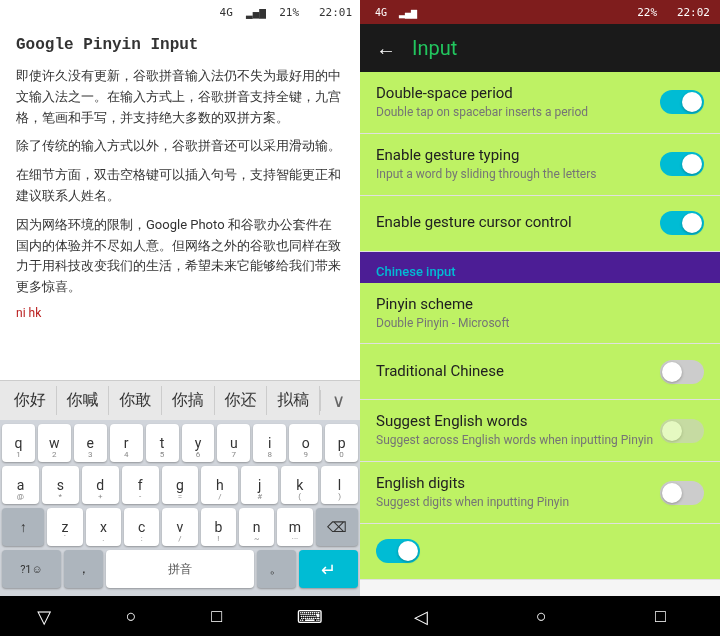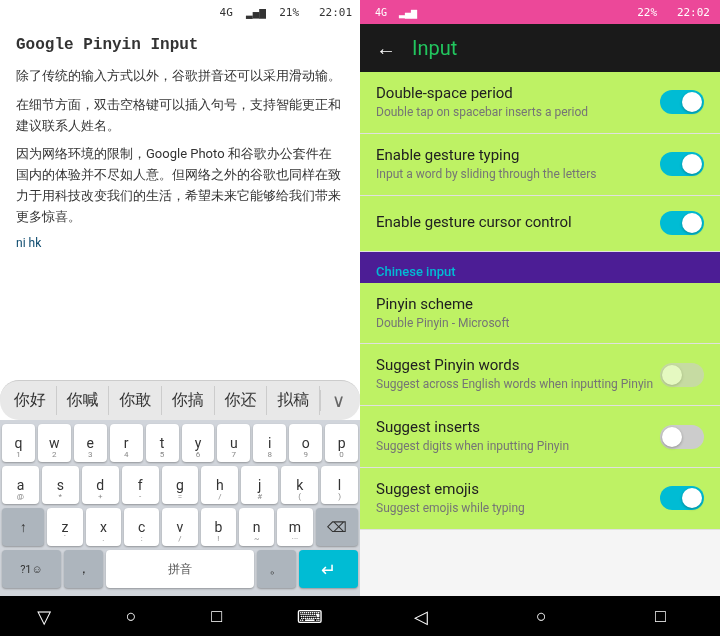--- a/index.html
+++ b/index.html
@@ -51,34 +51,33 @@
     }
 
     .content-text {
       font-size: 13px;
       line-height: 1.6;
       color: #333;
       margin-bottom: 8px;
     }
 
     .link-text {
-      color: #0c4a6e;
+      color: #b91c1c;
       font-size: 12px;
       margin-bottom: 4px;
     }
 
     
     .candidate-bar {
       height: 40px;
       background: #e8e8e8;
       display: flex;
       align-items: center;
       padding: 6px 4px;
       border-top: 1px solid #ccc;
-      border-radius: 19px;
     }
 
     .candidate-item {
       flex: 1;
       text-align: center;
       font-size: 16px;
       color: #333;
       padding: 4px 2px;
       border-right: 1px solid #ccc;
     }
@@ -176,21 +175,21 @@
       width: 360px;
       height: 636px;
       background: #1a1a1a;
       display: flex;
       flex-direction: column;
       overflow: hidden;
     }
 
     .status-bar-right {
       height: 24px;
-      background: #ec4899;
+      background: #7f1d1d;
       display: flex;
       align-items: center;
       justify-content: flex-end;
       padding: 0 10px;
       font-size: 11px;
       color: #fff;
       font-family: monospace;
     }
 
     .status-bar-right .status-left {
@@ -313,20 +312,21 @@
 
 <div class="left-panel">
   <div class="status-bar-left">
     <span style="font-family:monospace;font-size:11px;color:#333;">
       4G &nbsp;▂▄▆&nbsp; 21% &nbsp; 22:01
     </span>
   </div>
 
   <div class="content-area">
     <div class="app-title">Google Pinyin Input</div>
+    <div class="content-text">即使许久没有更新，谷歌拼音输入法仍不失为最好用的中文输入法之一。在输入方式上，谷歌拼音支持全键，九宫格，笔画和手写，并支持绝大多数的双拼方案。</div>
     <div class="content-text">除了传统的输入方式以外，谷歌拼音还可以采用滑动输。</div>
     <div class="content-text">在细节方面，双击空格键可以插入句号，支持智能更正和建议联系人姓名。</div>
     <div class="content-text">因为网络环境的限制，Google Photo 和谷歌办公套件在国内的体验并不尽如人意。但网络之外的谷歌也同样在致力于用科技改变我们的生活，希望未来它能够给我们带来更多惊喜。</div>
     <div class="link-text">ni hk</div>
   </div>
 
   <div class="candidate-bar">
     <div class="candidate-item">你好</div>
     <div class="candidate-item">你喊</div>
     <div class="candidate-item">你敢</div>
@@ -516,46 +516,50 @@
       <div class="section-header-text">Chinese input</div>
     </div>
 
     <div class="settings-item">
       <div class="settings-item-text">
         <div class="settings-item-title">Pinyin scheme</div>
         <div class="settings-item-subtitle">Double Pinyin - Microsoft</div>
       </div>
     </div>
 
-
-    <div class="settings-item">
-      <div class="settings-item-text">
-        <div class="settings-item-title">Suggest Pinyin words</div>
+    <div class="settings-item">
+      <div class="settings-item-text">
+        <div class="settings-item-title">Traditional Chinese</div>
+      </div>
+      <div class="toggle off">
+        <div class="toggle-thumb"></div>
+      </div>
+    </div>
+
+    <div class="settings-item">
+      <div class="settings-item-text">
+        <div class="settings-item-title">Suggest English words</div>
         <div class="settings-item-subtitle">Suggest across English words when inputting Pinyin</div>
       </div>
       <div class="toggle off" style="opacity:0.6;">
         <div class="toggle-thumb"></div>
       </div>
     </div>
 
     <div class="settings-item">
       <div class="settings-item-text">
-        <div class="settings-item-title">Suggest inserts</div>
+        <div class="settings-item-title">English digits</div>
         <div class="settings-item-subtitle">Suggest digits when inputting Pinyin</div>
       </div>
       <div class="toggle off">
         <div class="toggle-thumb"></div>
       </div>
     </div>
 
     <div class="settings-item">
-      <div class="settings-item-text">
-        <div class="settings-item-title">Suggest emojis</div>
-        <div class="settings-item-subtitle">Suggest emojis while typing</div>
-      </div>
       <div class="toggle on">
         <div class="toggle-thumb"></div>
       </div>
     </div>
 
   </div>
 
   <div class="nav-bar-right">
     <span style="color:#fff;font-size:18px;">◁</span>
     <span style="color:#fff;font-size:18px;">○</span>

